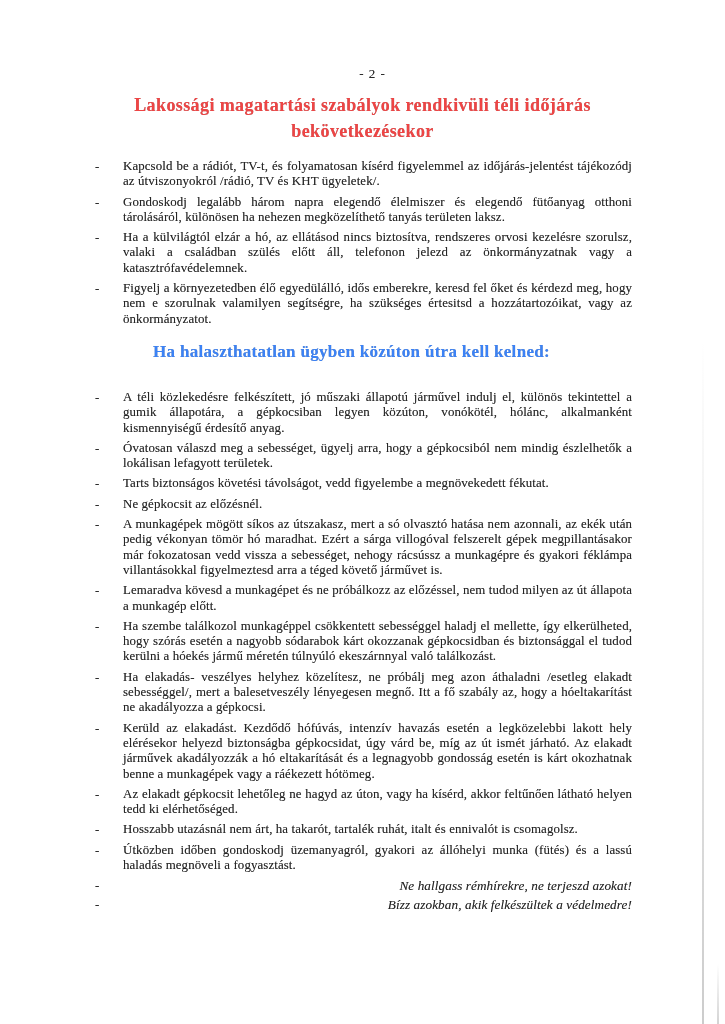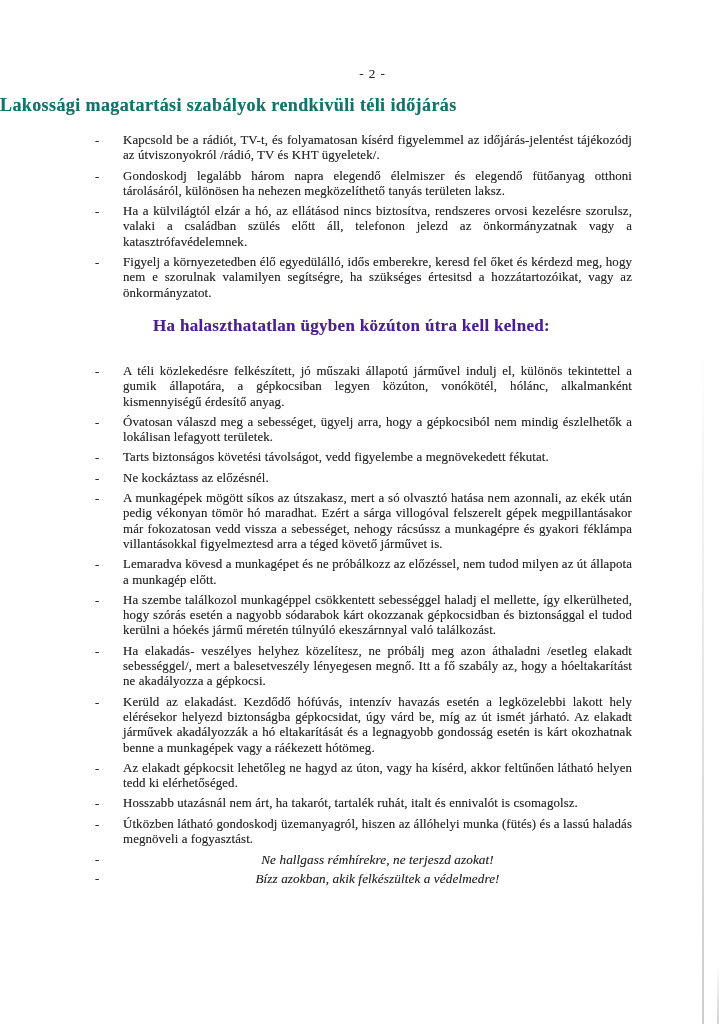--- a/index.html
+++ b/index.html
@@ -22,24 +22,25 @@
     top: 66px; left: 0; width: 725px;
     text-align: center;
     font-size: 13px;
     letter-spacing: 1px;
     transform: translateX(10px);
   }
   .doc-title {
     margin: 0;
     padding-top: 92px;
     width: 725px;
+    text-align: center;
     font-size: 18px;
     font-weight: bold;
     line-height: 26px;
-    color: #0f766e;
+    color: #ef4444;
     letter-spacing: 0.4px;
   }
   .doc-title .tline { display: block; }
   .content {
     margin-left: 95px;
     width: 537px;
   }
   .list { margin-top: 15px; }
   .bullet {
     display: flex;
@@ -51,29 +52,29 @@
     flex: none;
     width: 28px;
     text-align: left;
   }
   .bullet .text {
     flex: 1;
     text-align: justify;
     letter-spacing: 0.1px;
   }
   .bullet.italic { font-style: italic; margin-bottom: 3px; }
-  .bullet.italic .text { text-align: center; font-size: 13.2px; font-family: Liberation Serif, serif; }
+  .bullet.italic .text { text-align: right; font-size: 13.2px; font-family: Liberation Serif, serif; }
   .subheading {
     margin: 14px 0 28px 0;
     width: 537px;
     text-align: center;
     font-size: 17px;
     font-weight: bold;
     line-height: 21px;
-    color: #4c1d95;
+    color: #3b82f6;
     letter-spacing: 0.3px;
     transform: translateX(-12px);
   }
   
   .scan-edge-1 {
     position: absolute;
     top: 340px; right: 21px;
     width: 2px; height: 684px;
     background: linear-gradient(to bottom, rgba(200,200,200,0) 0%, rgba(185,185,185,0.45) 60%, rgba(170,170,170,0.6) 100%);
   }
@@ -86,20 +87,21 @@
 </style>
 </head>
 <body>
 
 <div class="page">
 
   <div class="pageno">- 2 -</div>
 
   <h1 class="doc-title">
     <span class="tline">Lakossági magatartási szabályok rendkivüli téli időjárás</span>
+    <span class="tline">bekövetkezésekor</span>
   </h1>
 
   <div class="content">
 
     <div class="list">
       <div class="bullet">
         <span class="dash">-</span>
         <span class="text">Kapcsold be a rádiót, TV-t, és folyamatosan kísérd figyelemmel az időjárás-jelentést tájékozódj az útviszonyokról /rádió, TV és KHT ügyeletek/.</span>
       </div>
       <div class="bullet">
@@ -126,21 +128,21 @@
       <div class="bullet">
         <span class="dash">-</span>
         <span class="text">Óvatosan válaszd meg a sebességet, ügyelj arra, hogy a gépkocsiból nem mindig észlelhetők a lokálisan lefagyott területek.</span>
       </div>
       <div class="bullet">
         <span class="dash">-</span>
         <span class="text">Tarts biztonságos követési távolságot, vedd figyelembe a megnövekedett fékutat.</span>
       </div>
       <div class="bullet">
         <span class="dash">-</span>
-        <span class="text">Ne kockáztass az előzésnél.</span>
+        <span class="text">Ne gépkocsit az előzésnél.</span>
       </div>
       <div class="bullet">
         <span class="dash">-</span>
         <span class="text">A munkagépek mögött síkos az útszakasz, mert a só olvasztó hatása nem azonnali, az ekék után pedig vékonyan tömör hó maradhat. Ezért a sárga villogóval felszerelt gépek megpillantásakor már fokozatosan vedd vissza a sebességet, nehogy rácsússz a munkagépre és gyakori féklámpa villantásokkal figyelmeztesd arra a téged követő járművet is.</span>
       </div>
       <div class="bullet">
         <span class="dash">-</span>
         <span class="text">Lemaradva kövesd a munkagépet és ne próbálkozz az előzéssel, nem tudod milyen az út állapota a munkagép előtt.</span>
       </div>
       <div class="bullet">
@@ -158,21 +160,21 @@
       <div class="bullet">
         <span class="dash">-</span>
         <span class="text">Az elakadt gépkocsit lehetőleg ne hagyd az úton, vagy ha kísérd, akkor feltűnően látható helyen tedd ki elérhetőséged.</span>
       </div>
       <div class="bullet">
         <span class="dash">-</span>
         <span class="text">Hosszabb utazásnál nem árt, ha takarót, tartalék ruhát, italt és ennivalót is csomagolsz.</span>
       </div>
       <div class="bullet">
         <span class="dash">-</span>
-        <span class="text">Útközben látható gondoskodj üzemanyagról, hiszen az állóhelyi munka (fütés) és a lassú haladás megnöveli a fogyasztást.</span>
+        <span class="text">Útközben időben gondoskodj üzemanyagról, gyakori az állóhelyi munka (fütés) és a lassú haladás megnöveli a fogyasztást.</span>
       </div>
       <div class="bullet italic">
         <span class="dash">-</span>
         <span class="text">Ne hallgass rémhírekre, ne terjeszd azokat!</span>
       </div>
       <div class="bullet italic">
         <span class="dash">-</span>
         <span class="text">Bízz azokban, akik felkészültek a védelmedre!</span>
       </div>
     </div>

